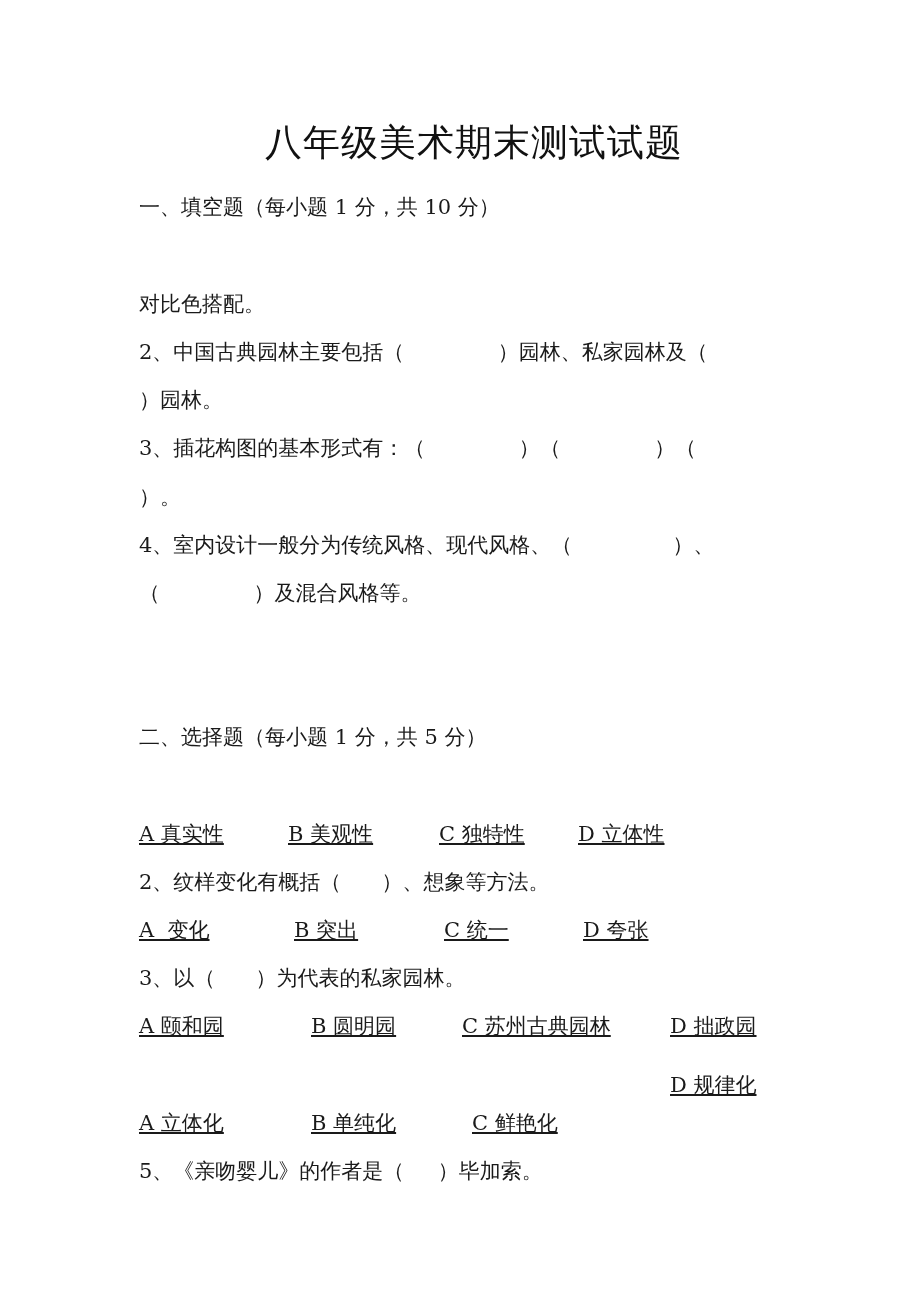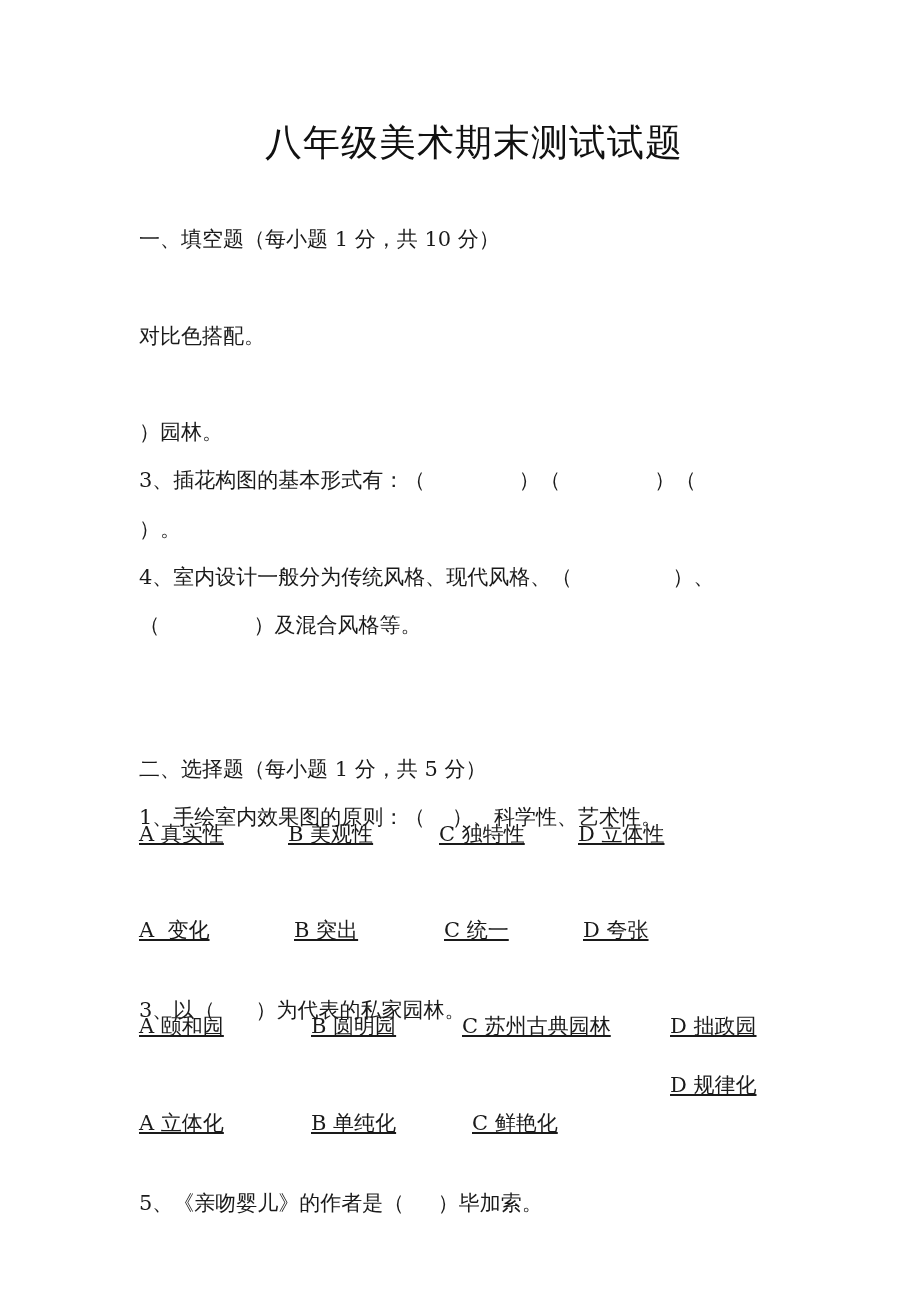--- a/index.html
+++ b/index.html
@@ -31,55 +31,55 @@
       letter-spacing: 1px;
       color: #111;
     }
     .line {
       position: absolute;
       left: 139px;
       font-size: 21px;
       line-height: 30px;
       white-space: pre;
       color: #1a1a1a;
-      margin-top: 32px;
     }
     .opt {
       position: absolute;
       font-size: 21px;
       line-height: 30px;
       white-space: pre;
       color: #1a1a1a;
       text-decoration: underline;
     }
   </style>
 </head>
 <body>
 
 <div class="page">
 
   <div class="title">八年级美术期末测试试题</div>
 
   <div class="line" style="top:192px">一、填空题（每小题 1 分，共 10 分）</div>
 
   <div class="line" style="top:289px">对比色搭配。</div>
+  <div class="line" style="top:337px">2、中国古典园林主要包括（              ）园林、私家园林及（</div>
   <div class="line" style="top:385px">）园林。</div>
   <div class="line" style="top:433px">3、插花构图的基本形式有：（              ）（              ）（</div>
   <div class="line" style="top:482px">）。</div>
   <div class="line" style="top:530px">4、室内设计一般分为传统风格、现代风格、（               ）、</div>
   <div class="line" style="top:578px">（              ）及混合风格等。</div>
 
   <div class="line" style="top:722px">二、选择题（每小题 1 分，共 5 分）</div>
 
-  <div class="line" style="top:770px">1、手绘室内效果图的原则：（    ）、科学性、艺术性。</div>
   <div class="opt" style="top:819px; left:139px">A 真实性</div>
   <div class="opt" style="top:819px; left:288px">B 美观性</div>
   <div class="opt" style="top:819px; left:439px">C 独特性</div>
   <div class="opt" style="top:819px; left:578px">D 立体性</div>
 
+  <div class="line" style="top:867px">2、纹样变化有概括（      ）、想象等方法。</div>
   <div class="opt" style="top:915px; left:139px">A  变化</div>
   <div class="opt" style="top:915px; left:294px">B 突出</div>
   <div class="opt" style="top:915px; left:444px">C 统一</div>
   <div class="opt" style="top:915px; left:583px">D 夸张</div>
 
   <div class="line" style="top:963px">3、以（      ）为代表的私家园林。</div>
   <div class="opt" style="top:1011px; left:139px">A 颐和园</div>
   <div class="opt" style="top:1011px; left:311px">B 圆明园</div>
   <div class="opt" style="top:1011px; left:462px">C 苏州古典园林</div>
   <div class="opt" style="top:1011px; left:670px">D 拙政园</div>

